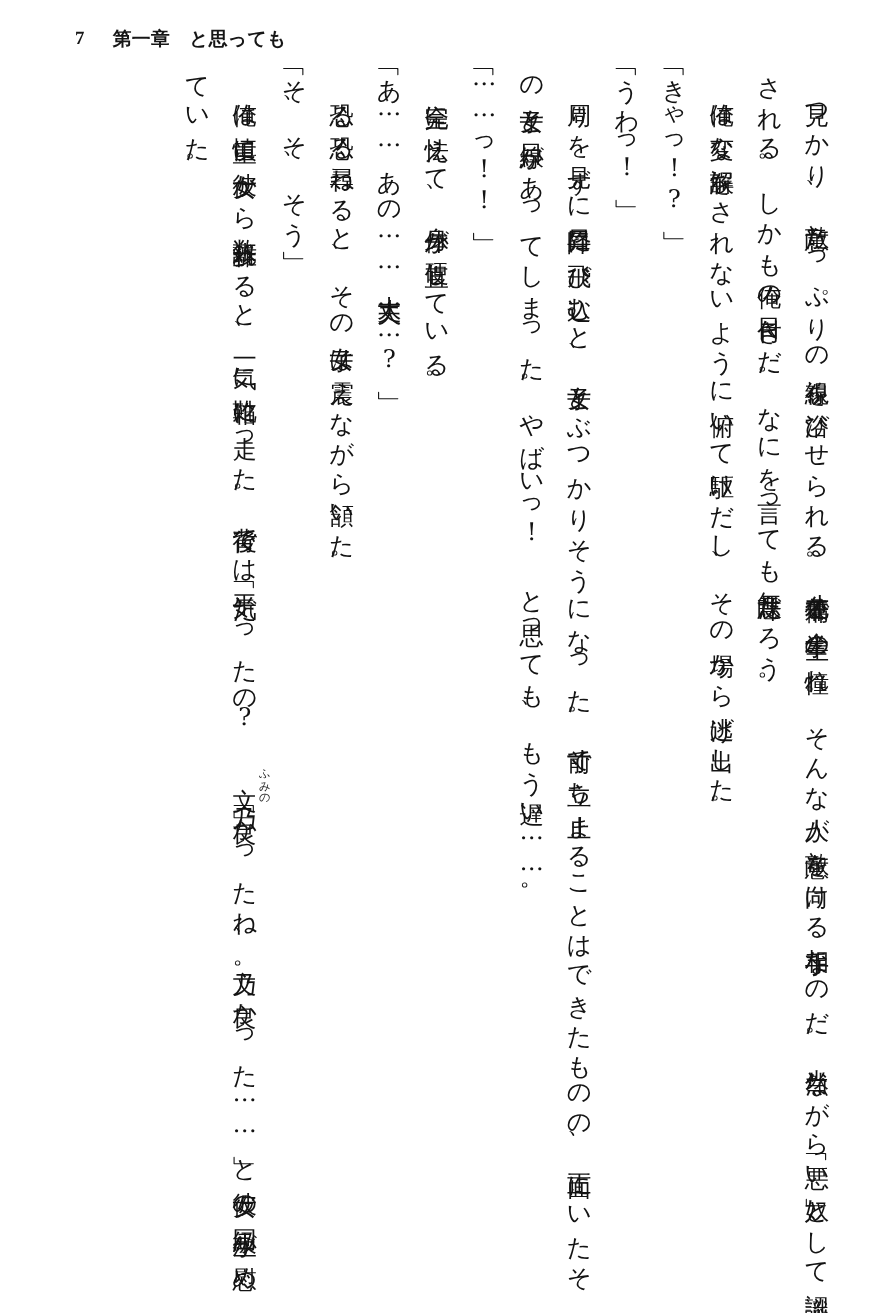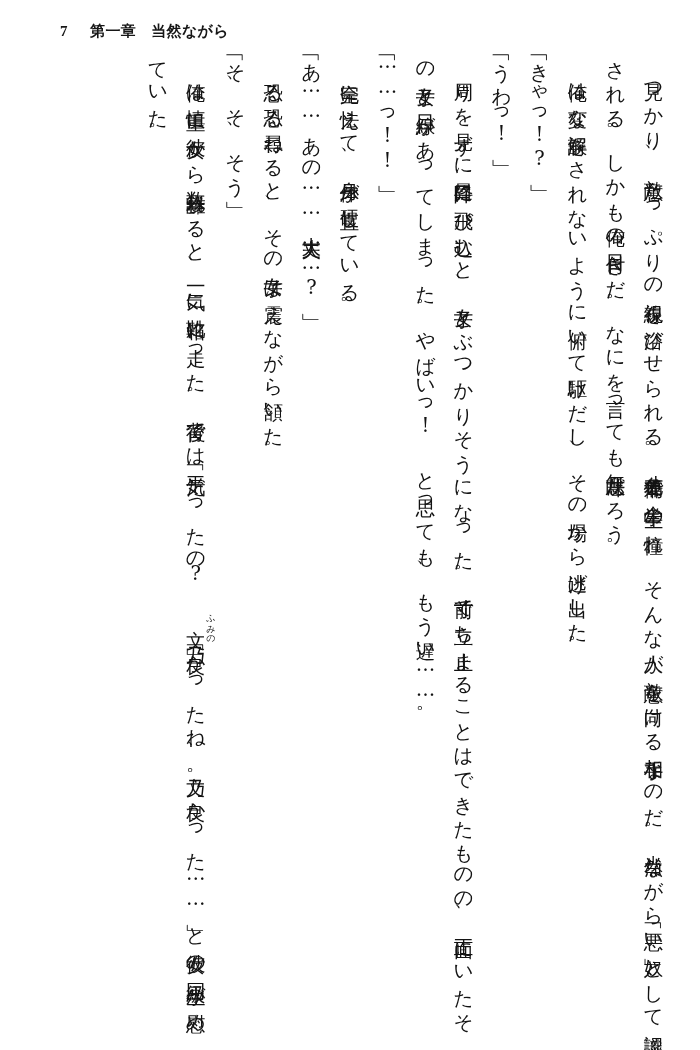--- a/index.html
+++ b/index.html
@@ -89,21 +89,21 @@
     color: #222;
   }
 </style>
 </head>
 <body>
 
 <div class="page">
 
   <div class="header">
     <span class="pageno">7</span>
-    <span class="chapter">第一章　当然ながら</span>
+    <span class="chapter">第一章　と思っても</span>
   </div>
 
   <div class="body-area">
     <div class="vtext">
       <p class="indent">見つかり、敵意たっぷりの視線を浴びせられる。才色兼備で全学生の憧れ。そんな人が敵意を向ける相手なのだ。当然ながら「悪い奴」として認識される。しかも俺の目付きだ。なにを言っても無意味だろう。</p>
       <p class="indent">俺は変な誤解をされないように俯いて駆けだし、その場から逃げ出した。</p>
       <p>「きゃっ!?」</p>
       <p>「うわっ!」</p>
       <p class="indent">周りを見ずに昇降口に飛び込むと、女子とぶつかりそうになった。寸前で立ち止まることはできたものの、正面にいたその女子と目線があってしまった。やばいっ!　と思っても、もう遅い……。</p>
       <p>「……っ!!」</p>

